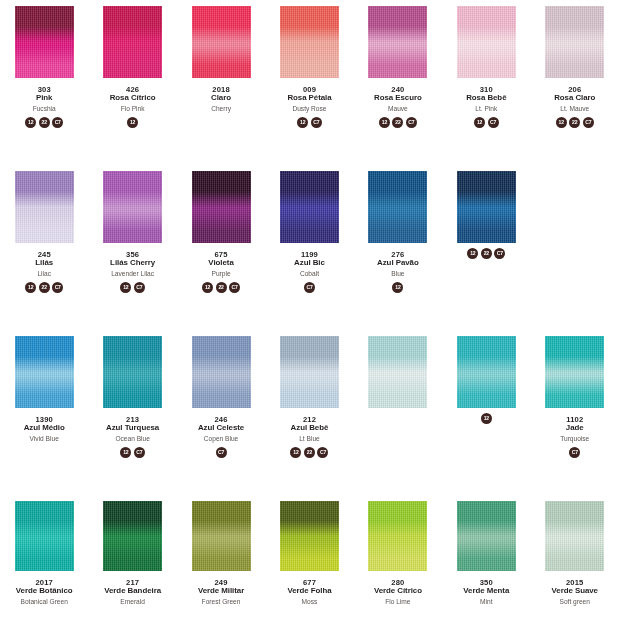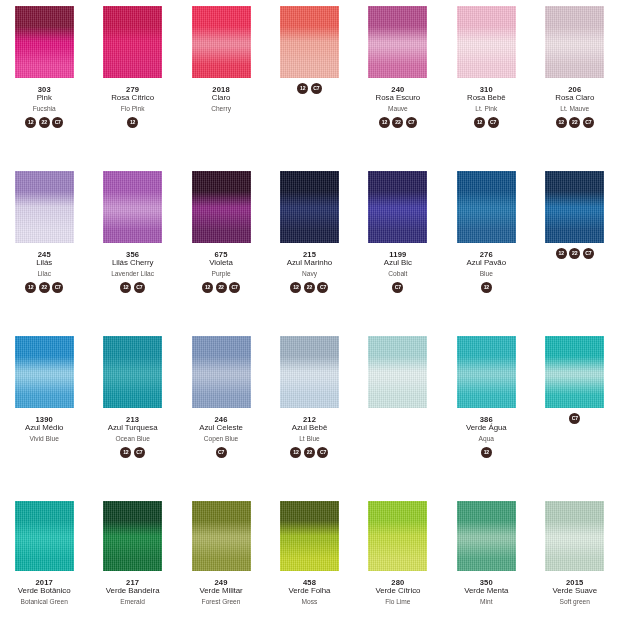--- a/index.html
+++ b/index.html
@@ -71,21 +71,21 @@
     width:88px;
   }
   .code{
     font-size:7.6px;
     font-weight:bold;
     color:#231f20;
     letter-spacing:0.15px;
   }
   .nameptp{
     font-size:7.9px;
-    font-weight:normal;
+    font-weight:bold;
     color:#231f20;
     letter-spacing:-0.05px;
     white-space:nowrap;
   }
   .nameen{
     font-size:6.6px;
     font-weight:normal;
     color:#5b5654;
     margin-top:2.5px;
     white-space:nowrap;
@@ -125,39 +125,44 @@
         </div>
         <div class="badges">
           <div class="badge">12</div>
           <div class="badge">22</div>
           <div class="badge">C7</div>
         </div>
       </div>
       <div class="cell">
         <div class="swatch" style="background: linear-gradient(rgb(200, 16, 78) 0%, rgb(200, 16, 78) 28%, rgb(229, 26, 108) 50%, rgb(229, 26, 108) 56%, rgb(224, 29, 114) 82%, rgb(224, 29, 114) 100%);"></div>
         <div class="labels">
-          <div class="code">279</div>
+          <div class="code">426</div>
           <div class="nameptp">Rosa Cítrico</div>
           <div class="nameen">Flo Pink</div>
         </div>
         <div class="badges">
           <div class="badge">12</div>
         </div>
       </div>
       <div class="cell">
         <div class="swatch" style="background: linear-gradient(rgb(243, 43, 85) 0%, rgb(243, 43, 85) 28%, rgb(244, 127, 151) 50%, rgb(244, 127, 151) 56%, rgb(239, 52, 87) 82%, rgb(239, 52, 87) 100%);"></div>
         <div class="labels">
           <div class="code">2018</div>
           <div class="nameptp">Claro</div>
           <div class="nameen">Cherry</div>
         </div>
         <div class="badges"></div>
       </div>
       <div class="cell">
         <div class="swatch" style="background: linear-gradient(rgb(240, 91, 82) 0%, rgb(240, 91, 82) 28%, rgb(245, 166, 153) 50%, rgb(245, 166, 153) 56%, rgb(244, 178, 166) 82%, rgb(244, 178, 166) 100%);"></div>
+        <div class="labels">
+          <div class="code">009</div>
+          <div class="nameptp">Rosa Pétala</div>
+          <div class="nameen">Dusty Rose</div>
+        </div>
         <div class="badges">
           <div class="badge">12</div>
           <div class="badge">C7</div>
         </div>
       </div>
       <div class="cell">
         <div class="swatch" style="background: linear-gradient(rgb(181, 74, 140) 0%, rgb(181, 74, 140) 28%, rgb(231, 166, 204) 50%, rgb(231, 166, 204) 56%, rgb(212, 106, 166) 82%, rgb(212, 106, 166) 100%);"></div>
         <div class="labels">
           <div class="code">240</div>
           <div class="nameptp">Rosa Escuro</div>
@@ -228,33 +233,20 @@
           <div class="nameptp">Violeta</div>
           <div class="nameen">Purple</div>
         </div>
         <div class="badges">
           <div class="badge">12</div>
           <div class="badge">22</div>
           <div class="badge">C7</div>
         </div>
       </div>
       <div class="cell">
-        <div class="swatch" style="background: linear-gradient(rgb(12, 15, 40) 0%, rgb(12, 15, 40) 28%, rgb(32, 42, 98) 50%, rgb(32, 42, 98) 56%, rgb(21, 26, 64) 82%, rgb(21, 26, 64) 100%);"></div>
-        <div class="labels">
-          <div class="code">215</div>
-          <div class="nameptp">Azul Marinho</div>
-          <div class="nameen">Navy</div>
-        </div>
-        <div class="badges">
-          <div class="badge">12</div>
-          <div class="badge">22</div>
-          <div class="badge">C7</div>
-        </div>
-      </div>
-      <div class="cell">
         <div class="swatch" style="background: linear-gradient(rgb(34, 26, 85) 0%, rgb(34, 26, 85) 28%, rgb(62, 54, 160) 50%, rgb(62, 54, 160) 56%, rgb(47, 40, 120) 82%, rgb(47, 40, 120) 100%);"></div>
         <div class="labels">
           <div class="code">1199</div>
           <div class="nameptp">Azul Bic</div>
           <div class="nameen">Cobalt</div>
         </div>
         <div class="badges">
           <div class="badge">C7</div>
         </div>
       </div>
@@ -323,31 +315,31 @@
           <div class="badge">22</div>
           <div class="badge">C7</div>
         </div>
       </div>
       <div class="cell">
         <div class="swatch" style="background: linear-gradient(rgb(168, 214, 214) 0%, rgb(168, 214, 214) 28%, rgb(227, 240, 239) 50%, rgb(227, 240, 239) 56%, rgb(207, 230, 228) 82%, rgb(207, 230, 228) 100%);"></div>
         <div class="badges"></div>
       </div>
       <div class="cell">
         <div class="swatch" style="background: linear-gradient(rgb(37, 182, 189) 0%, rgb(37, 182, 189) 28%, rgb(127, 212, 214) 50%, rgb(127, 212, 214) 56%, rgb(47, 188, 193) 82%, rgb(47, 188, 193) 100%);"></div>
-        <div class="labels">
-          <div class="code">386</div>
-          <div class="nameptp">Verde Água</div>
-          <div class="nameen">Aqua</div>
-        </div>
         <div class="badges">
           <div class="badge">12</div>
         </div>
       </div>
       <div class="cell">
         <div class="swatch" style="background: linear-gradient(rgb(22, 182, 180) 0%, rgb(22, 182, 180) 28%, rgb(166, 224, 221) 50%, rgb(166, 224, 221) 56%, rgb(39, 189, 186) 82%, rgb(39, 189, 186) 100%);"></div>
+        <div class="labels">
+          <div class="code">1102</div>
+          <div class="nameptp">Jade</div>
+          <div class="nameen">Turquoise</div>
+        </div>
         <div class="badges">
           <div class="badge">C7</div>
         </div>
       </div>
     </div>
     <div class="row last">
       <div class="cell">
         <div class="swatch" style="background: linear-gradient(rgb(7, 167, 156) 0%, rgb(7, 167, 156) 28%, rgb(31, 194, 180) 50%, rgb(31, 194, 180) 56%, rgb(8, 176, 164) 82%, rgb(8, 176, 164) 100%);"></div>
         <div class="labels">
           <div class="code">2017</div>
@@ -370,21 +362,21 @@
         <div class="labels">
           <div class="code">249</div>
           <div class="nameptp">Verde Militar</div>
           <div class="nameen">Forest Green</div>
         </div>
         <div class="badges"></div>
       </div>
       <div class="cell">
         <div class="swatch" style="background: linear-gradient(rgb(74, 92, 16) 0%, rgb(74, 92, 16) 28%, rgb(159, 190, 26) 50%, rgb(159, 190, 26) 56%, rgb(196, 214, 36) 82%, rgb(196, 214, 36) 100%);"></div>
         <div class="labels">
-          <div class="code">458</div>
+          <div class="code">677</div>
           <div class="nameptp">Verde Folha</div>
           <div class="nameen">Moss</div>
         </div>
         <div class="badges"></div>
       </div>
       <div class="cell">
         <div class="swatch" style="background: linear-gradient(rgb(148, 204, 37) 0%, rgb(148, 204, 37) 28%, rgb(196, 221, 60) 50%, rgb(196, 221, 60) 56%, rgb(213, 226, 85) 82%, rgb(213, 226, 85) 100%);"></div>
         <div class="labels">
           <div class="code">280</div>
           <div class="nameptp">Verde Cítrico</div>

